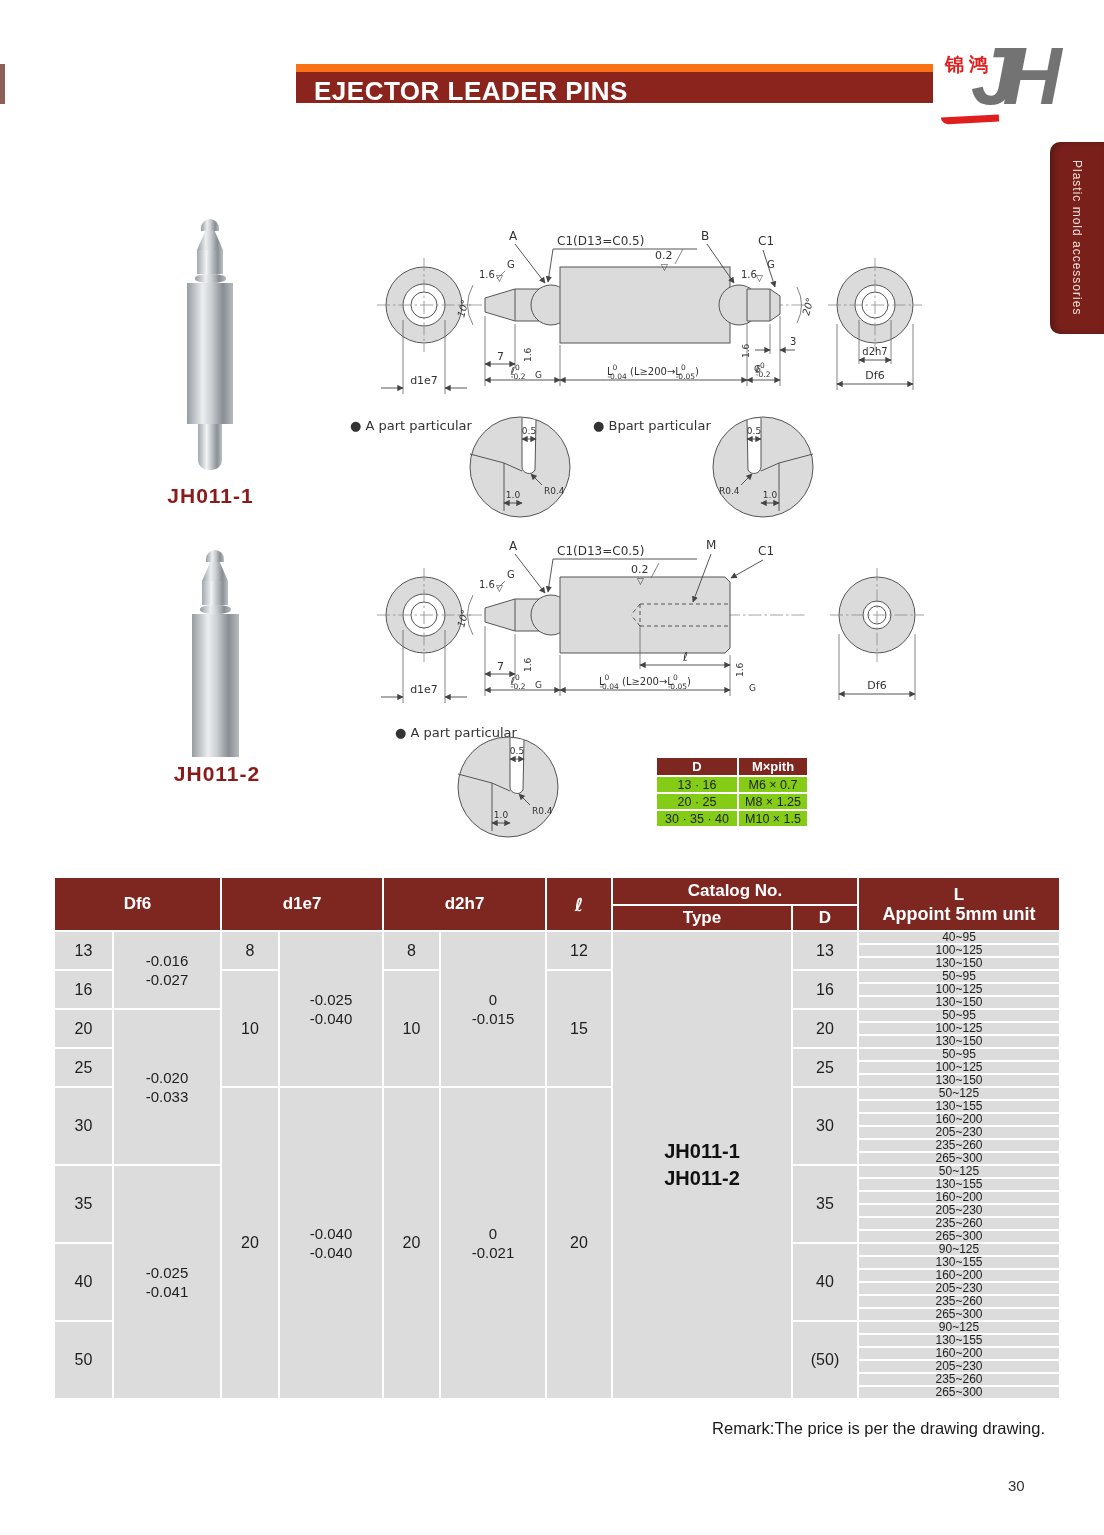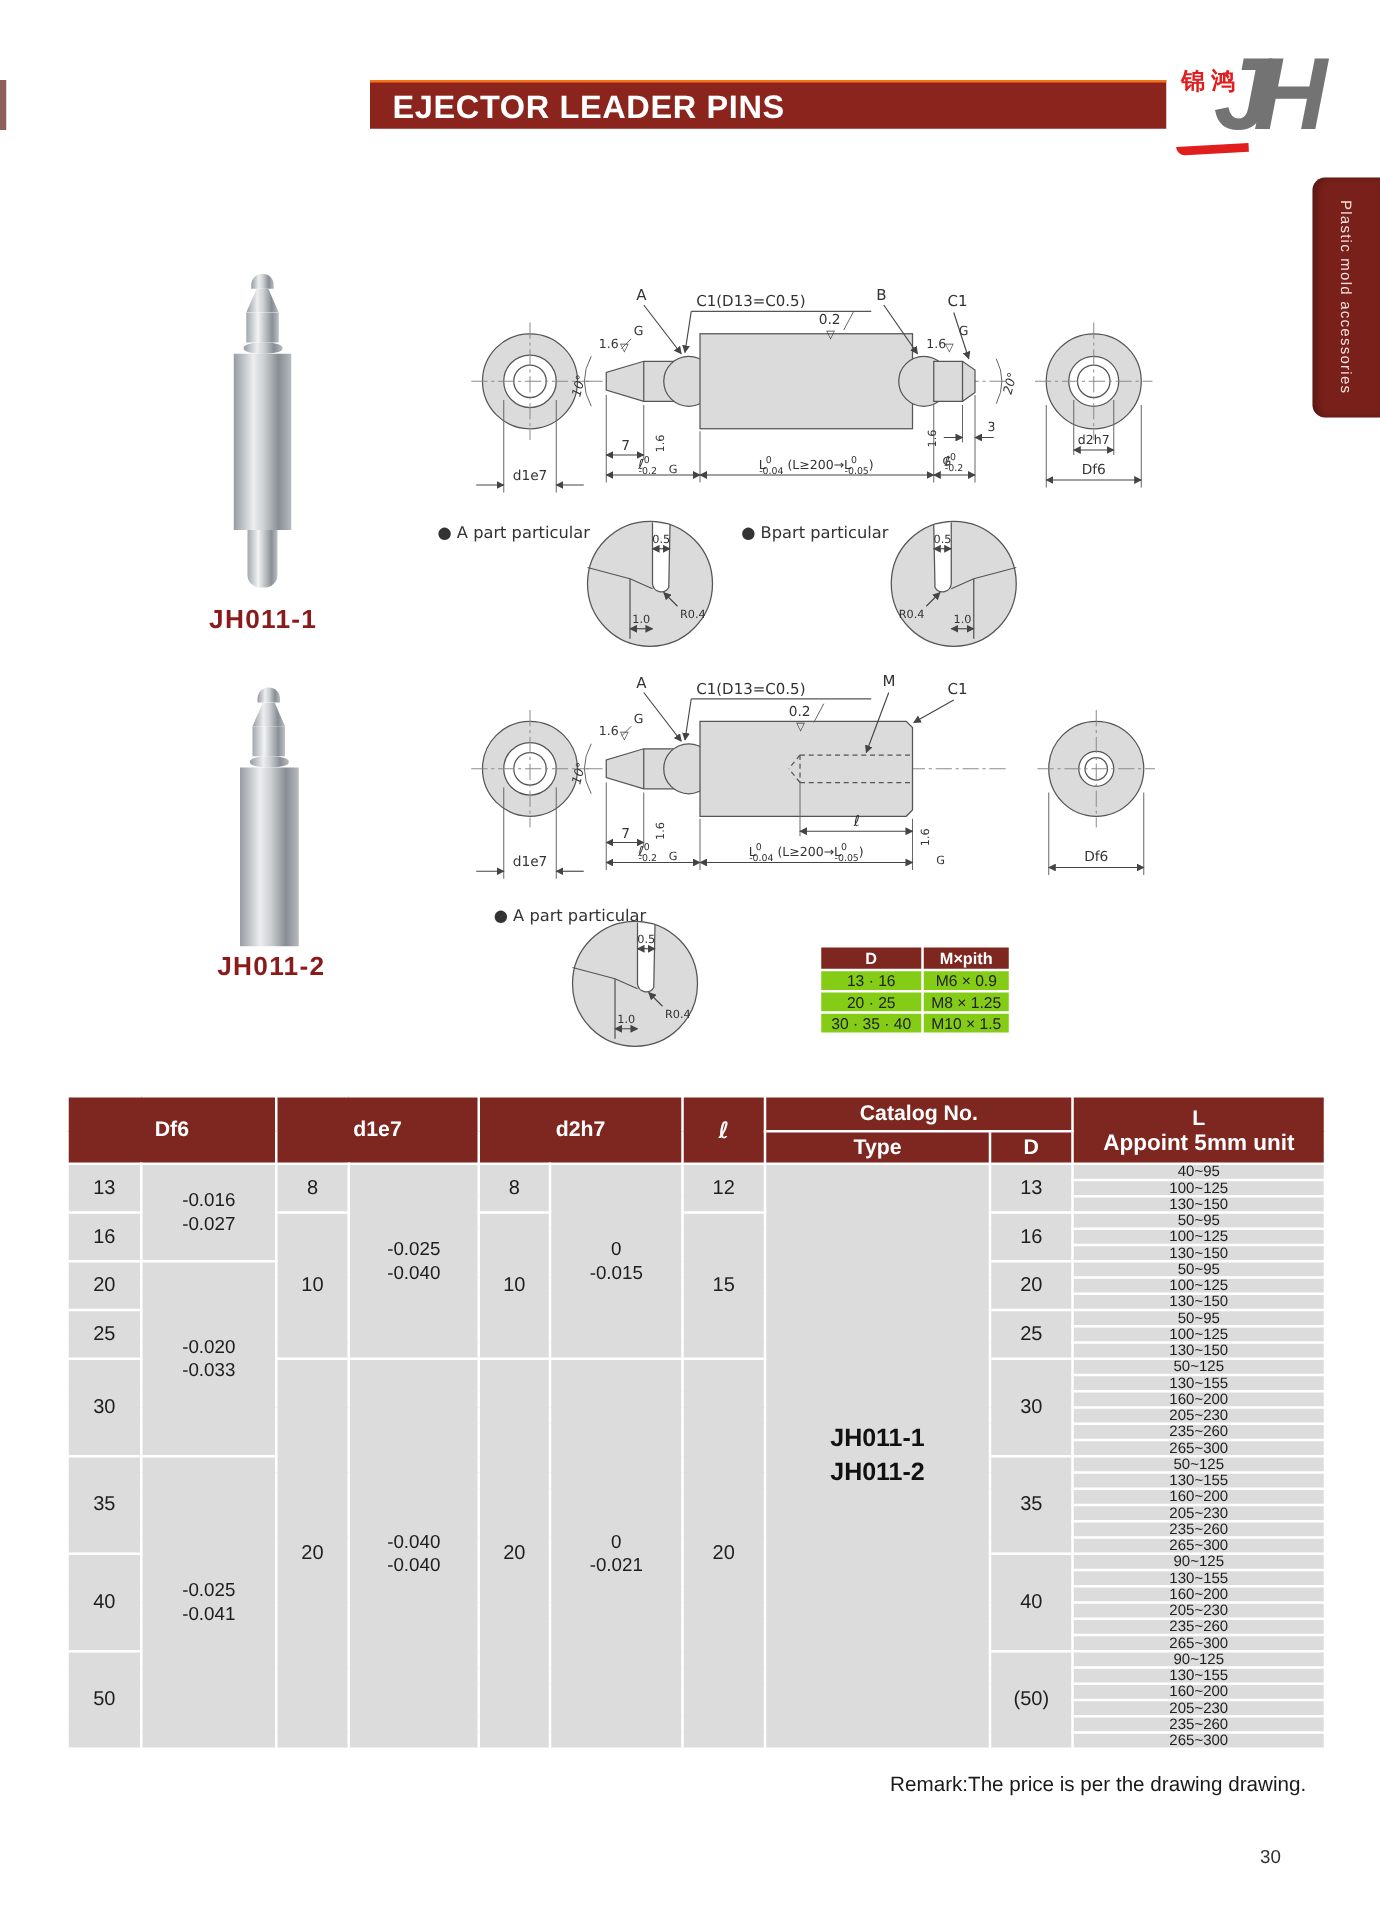--- a/index.html
+++ b/index.html
@@ -5,21 +5,21 @@
   html,body{margin:0;padding:0;}
   body{width:1104px;height:1535px;position:relative;background:#fff;
        font-family:"Liberation Sans",sans-serif;overflow:hidden;}
   .abs{position:absolute;}
 
   
   #edge-strip{left:0;top:64px;width:5px;height:40px;background:#8d5f58;}
   #title-bar{left:296px;top:64px;width:637px;height:39px;background:#8A241D;
              color:#fff;font-size:26px;font-weight:bold;line-height:39px;
              padding-left:18px;box-sizing:border-box;letter-spacing:.5px;
-             border-top:2px solid #f97316;}
+             border-top:8px solid #f97316;}
   #logo{left:935px;top:40px;width:165px;height:100px;}
   #logo-cn{position:absolute;left:10px;top:12px;font-size:19px;font-weight:bold;
            color:#E01E1E;letter-spacing:5px;text-align:center;}
   #logo-jh{position:absolute;left:36px;top:-14px;font-size:82px;font-weight:bold;
            font-style:italic;color:#737373;letter-spacing:-14px;line-height:100px;}
   #logo-swoosh{position:absolute;left:6px;top:76px;width:58px;height:7px;
            background:#E01E1E;border-radius:0 0 0 10px;transform:rotate(-3deg);}
   #side-tab{left:1050px;top:142px;width:54px;height:192px;background:#7A201A;
             border-radius:10px 0 0 10px;display:flex;align-items:center;justify-content:center;
             box-shadow:inset 4px 0 6px rgba(0,0,0,.25);}
@@ -362,21 +362,21 @@
 <table class="abs" id="thread-table">
   <thead>
     <tr>
       <th class="tt-d">D</th>
       <th class="tt-m">M×pith</th>
     </tr>
   </thead>
   <tbody>
     <tr>
       <td>13 · 16</td>
-      <td>M6 × 0.9</td>
+      <td>M6 × 0.7</td>
     </tr>
     <tr>
       <td>20 · 25</td>
       <td>M8 × 1.25</td>
     </tr>
     <tr>
       <td>30 · 35 · 40</td>
       <td>M10 × 1.5</td>
     </tr>
   </tbody>

